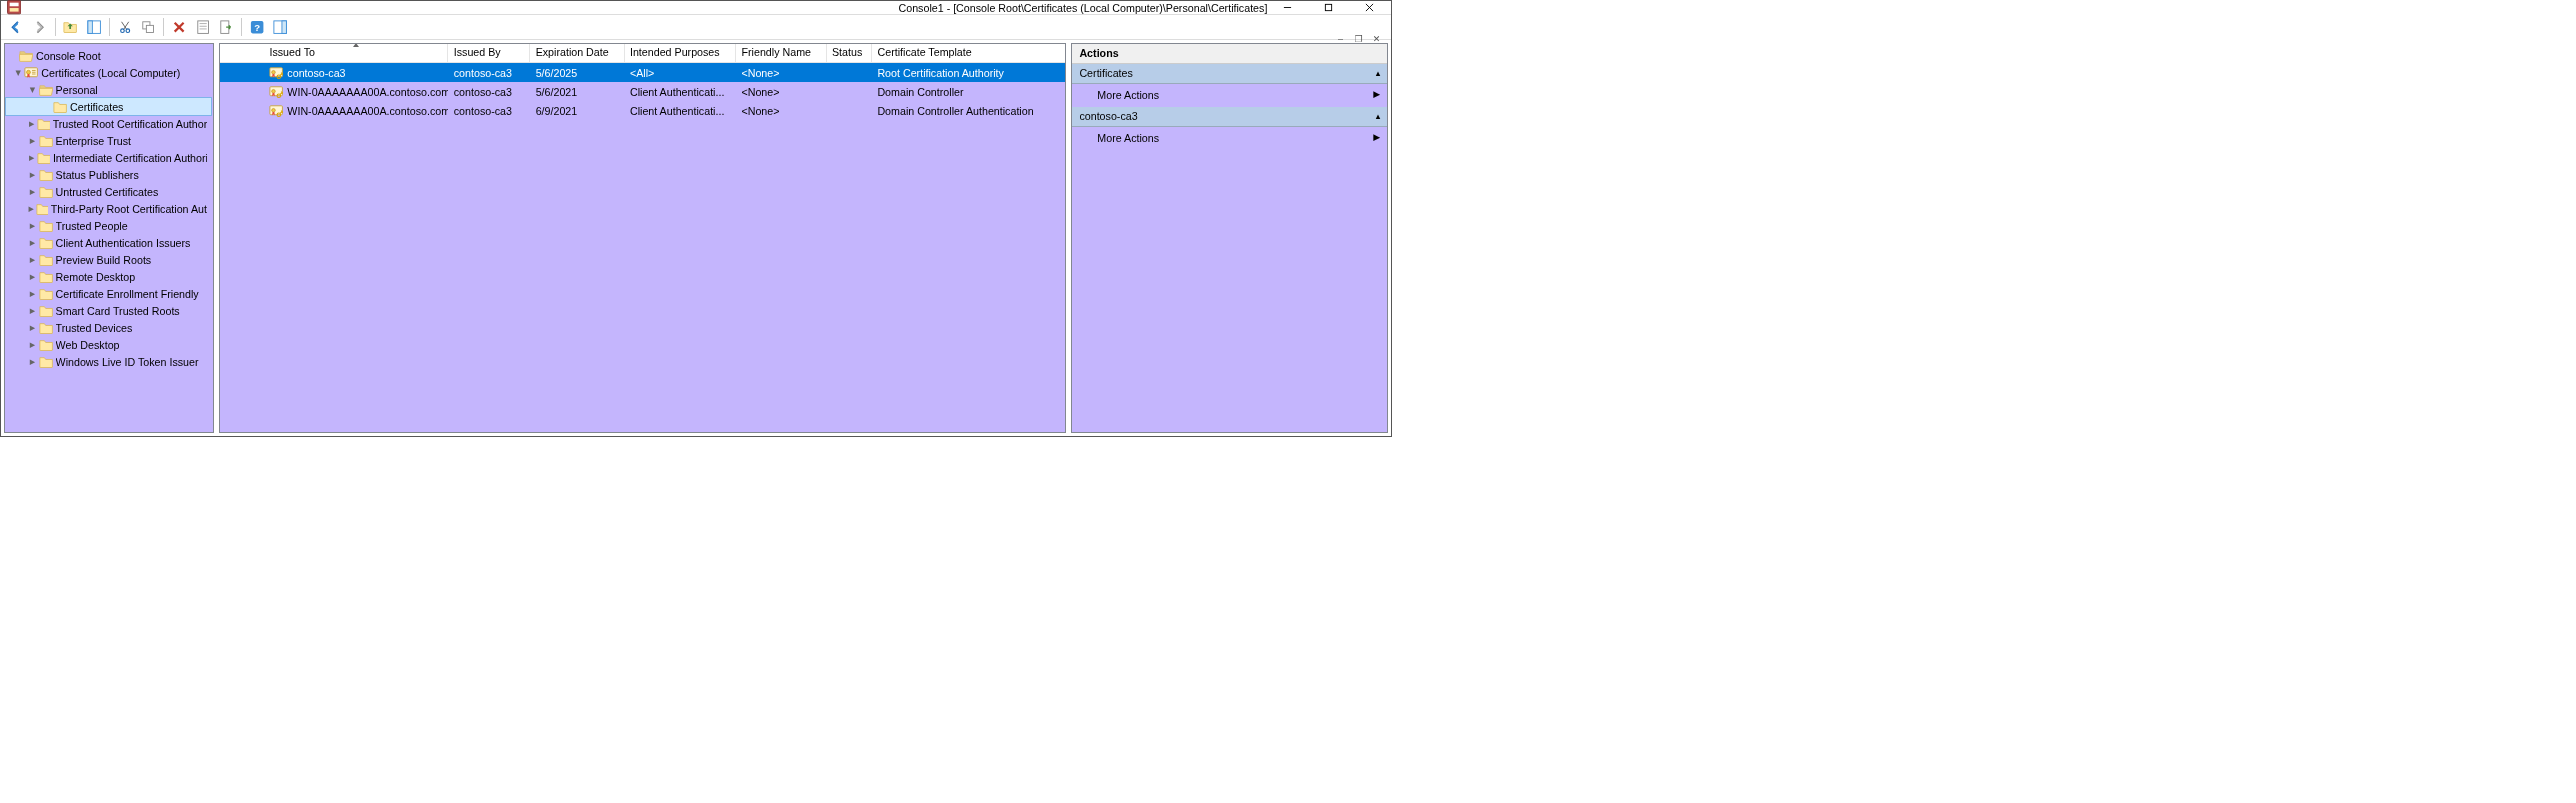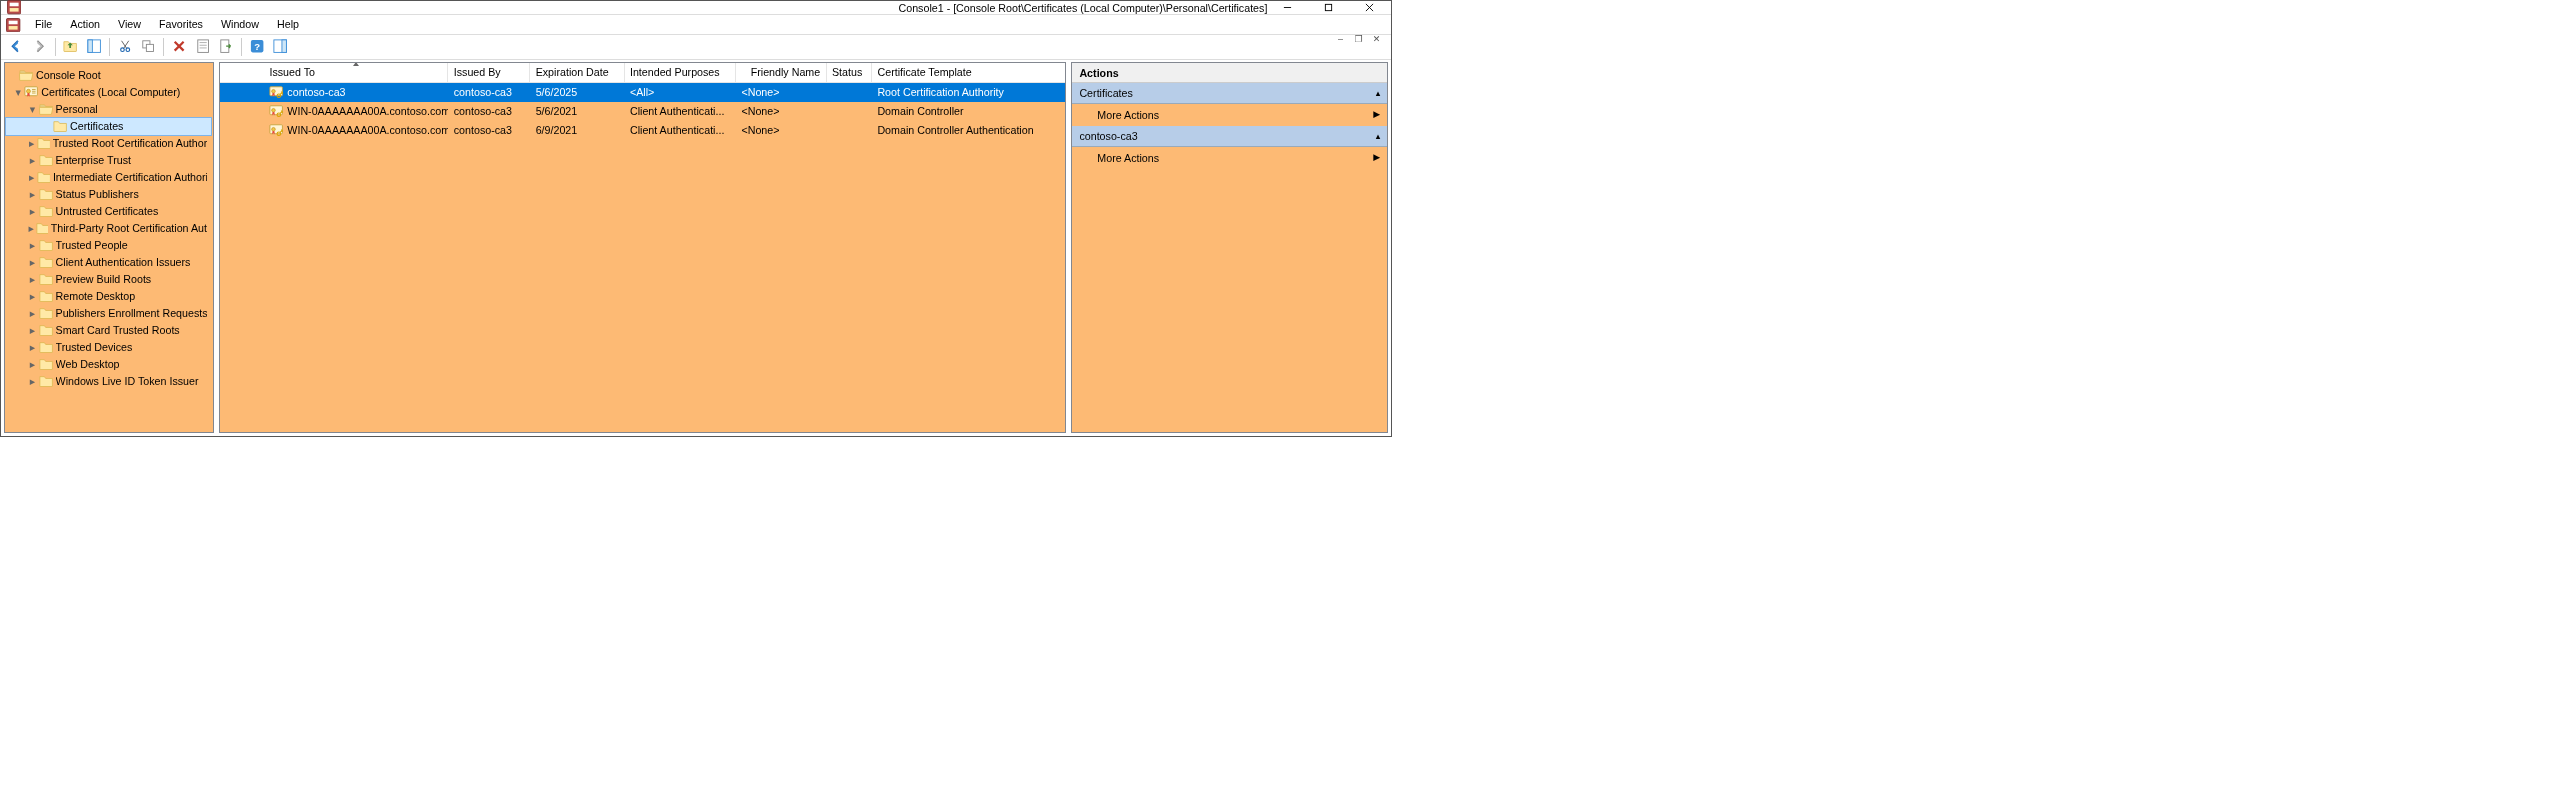--- a/index.html
+++ b/index.html
@@ -26,21 +26,21 @@
   .menu-item { padding:0 9px; display:flex; align-items:center; text-decoration:underline; text-decoration-color:transparent; }
 
   
   .toolbar { height:25px; display:flex; align-items:center; padding:1.8px 5.4px; gap:3.6px; border-bottom:0.9px solid #ddd; }
   .tb-btn { width:19.6px; height:19.6px; display:flex; align-items:center; justify-content:center; border:0.9px solid transparent; }
   .tb-btn svg { width:14.3px; height:14.3px; }
   .tb-sep { width:0.9px; height:18px; background:#ccc; margin:0 1.8px; }
 
   
   .content { flex:1; display:flex; border-top:0; min-height:0; }
-  .pane { border:0.9px solid #828790; margin:2.7px; background:#fdba74; overflow:auto; }
+  .pane { border:0.9px solid #828790; margin:2.7px; background:#c4b5fd; overflow:auto; }
   .tree-pane { width:210px; flex-shrink:0; padding:3.6px 1.8px; }
   .list-pane { flex:1; padding:0; display:flex; flex-direction:column; overflow:hidden; }
   .actions-pane { width:317px; flex-shrink:0; padding:0; display:flex; flex-direction:column; }
 
   
   .tree { user-select:none; }
   .tree-row { display:flex; align-items:center; height:17px; white-space:nowrap; padding-right:3.6px; }
   .tree-row.sel { background:#cde8ff; outline:0.9px solid #7eb4ea; outline-offset:-0.9px; }
   .tree-row .caret { width:12.5px; height:12.5px; display:flex; align-items:center; justify-content:center; color:#666; cursor:pointer; }
   .tree-row .caret.empty { visibility:hidden; }
@@ -57,21 +57,21 @@
   .list-row { display:flex; height:19px; align-items:center; }
   .list-row.sel { background:#0078d7; color:#fff; }
   .list-row .cell { padding:1.8px 5.4px; overflow:hidden; white-space:nowrap; text-overflow:ellipsis; display:flex; align-items:center; }
   .list-row .cell .icon { margin-right:3.6px; flex-shrink:0; }
 
   
   .c0 { width:192px;margin-left:44px; }
   .c1 { width:85px; }
   .c2 { width:98px; }
   .c3 { width:116px; }
-  .c4 { width:94px;text-align:right; }
+  .c4 { width:94px; }
   .c5 { width:47px; }
   .c6 { width:201px; border-right:none; }
 
   
   .actions-title { background:#f0f0f0; padding:3.6px 7.1px; border-bottom:0.9px solid #ccc; font-weight:700; }
   .actions-section { display:flex; flex-direction:column; }
   .actions-sec-head { background:#b7cde8; padding:3.6px 7.1px; display:flex; justify-content:space-between; align-items:center; border-bottom:0.9px solid #9ab; border-top:0.9px solid #ddd; }
   .actions-sec-head:first-of-type { border-top:none; }
   .actions-sec-head .caret { font-size:9px; }
   .actions-item { padding:5.4px 7.1px 5.4px 25px; display:flex; justify-content:space-between; align-items:flex-start; }
@@ -133,31 +133,20 @@
         </div>
       <div class="win-btn close">
           <svg viewBox="0 0 10 10">
             <line x1="1" y1="1" x2="9" y2="9" stroke="#000" stroke-width="1"></line>
             <line x1="9" y1="1" x2="1" y2="9" stroke="#000" stroke-width="1"></line>
           </svg>
         </div>
     </div>
   </div>
 
-  <div class="menubar">
-    <svg class="appicon" viewBox="0 0 16 16" width="14.3" height="14.3">
-        <use href="#mmc-icon"></use>
-      </svg>
-    <div class="menu-item">File</div>
-    <div class="menu-item">Action</div>
-    <div class="menu-item">View</div>
-    <div class="menu-item">Favorites</div>
-    <div class="menu-item">Window</div>
-    <div class="menu-item">Help</div>
-  </div>
 
   <div class="mdi-controls">
     <div class="mdi-btn">‒</div>
     <div class="mdi-btn">❐</div>
     <div class="mdi-btn">✕</div>
   </div>
 
   <div class="toolbar">
     <div class="tb-btn">
         <svg viewBox="0 0 16 16">
@@ -341,21 +330,21 @@
               <svg class="icon" viewBox="0 0 16 16" width="14.3" height="14.3">
                 <use href="#folder-shape"></use>
               </svg>
               <span class="label">Remote Desktop</span>
             </div>
             <div class="tree-row" style="padding-left: 19.6px;">
               <span class="caret">▸</span>
               <svg class="icon" viewBox="0 0 16 16" width="14.3" height="14.3">
                 <use href="#folder-shape"></use>
               </svg>
-              <span class="label">Publishers Enrollment Requests</span>
+              <span class="label">Certificate Enrollment Friendly</span>
             </div>
             <div class="tree-row" style="padding-left: 19.6px;">
               <span class="caret">▸</span>
               <svg class="icon" viewBox="0 0 16 16" width="14.3" height="14.3">
                 <use href="#folder-shape"></use>
               </svg>
               <span class="label">Smart Card Trusted Roots</span>
             </div>
             <div class="tree-row" style="padding-left: 19.6px;">
               <span class="caret">▸</span>

